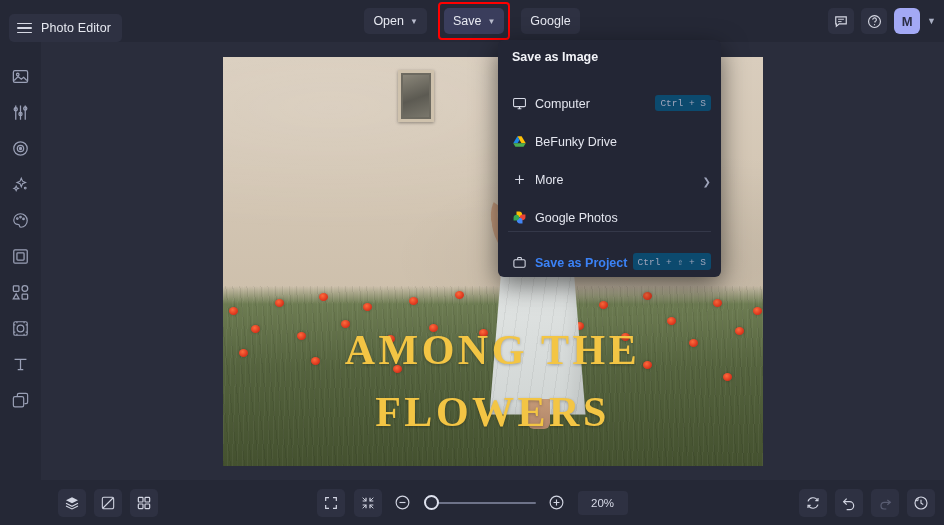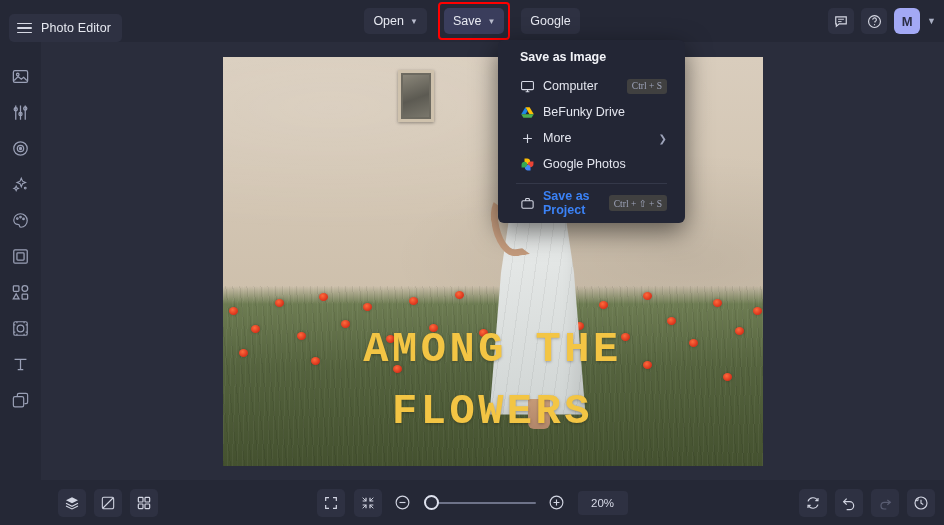--- a/index.html
+++ b/index.html
@@ -174,56 +174,57 @@
   }
   .legs {
     position:absolute; left:50px; top:300px; width:22px; height:30px;
     background: linear-gradient(180deg,#c59a78,#b1866a);
     border-radius: 0 0 6px 6px;
   }
   .canvas-title {
     position: absolute; left: 0; right: 0; top: 262px;
     text-align: center;
     color: #f3c544;
-    font-family: Liberation Mono, monospace;
+    font-family: Liberation Serif, serif;
     font-weight: bold;
     font-size: 42px;
     line-height: 62px;
     letter-spacing: 3.5px;
     text-shadow: 0 1px 3px rgba(0,0,0,.28);
     pointer-events: none;
   }
 
   
   .dropdown {
     position: absolute; left: 498px; top: 40px;
-    width: 187px;
+    width: 223px;
     background: #232635;
     border-radius: 6px;
     box-shadow: 0 8px 26px rgba(0,0,0,.55);
-    padding: 8px 8px 7px;
+    padding: 8px 0 7px;
     z-index: 40;
   }
   .dd-title {
     color: #f2f3f8; font-size: 12.5px; font-weight: bold;
     padding: 2px 14px 9px;
   }
   .dd-item {
-    display: flex; align-items: center;
+    display: flex; align-items: flex-end;
     height: 26px; padding: 0 10px 0 14px;
     cursor: pointer;
+    margin-top: 12px;
   }
   .dd-ico { width: 18px; display:flex; align-items:center; justify-content:flex-start; flex: 0 0 18px; }
   .dd-label { color: #e4e6ef; font-size: 12.5px; flex: 1; margin-left: 5px; }
   .dd-label.bold { font-weight: bold; color: #3b82f6; }
   .kbd {
-    background: #404040; color: #9ea4ba;
+    background: #0c4a6e; color: #9ea4ba;
     font-size: 9.5px; border-radius: 3px;
     padding: 2.5px 5px; white-space: nowrap;
-    font-family: Liberation Serif, serif;
+    font-family: Liberation Mono, monospace;
   }
   .dd-chevron { color: #9ea4ba; font-size: 10px; }
   .dd-sep { height: 1px; background: #343849; margin: 6px 10px; }
 
   
   .bottombar {
     position: absolute; left: 0; bottom: 0; width: 944px; height: 45px;
     background: #252836;
     display: flex; align-items: center;
     z-index: 25;

